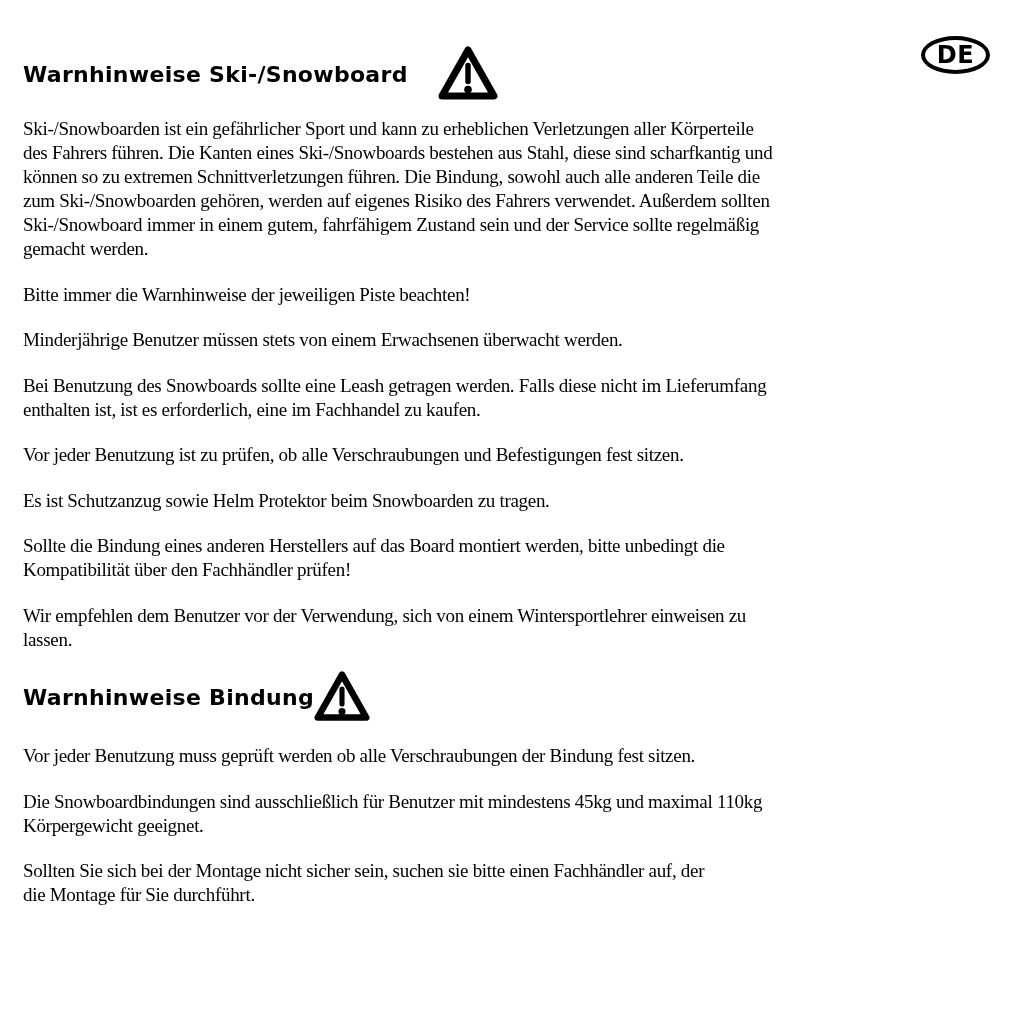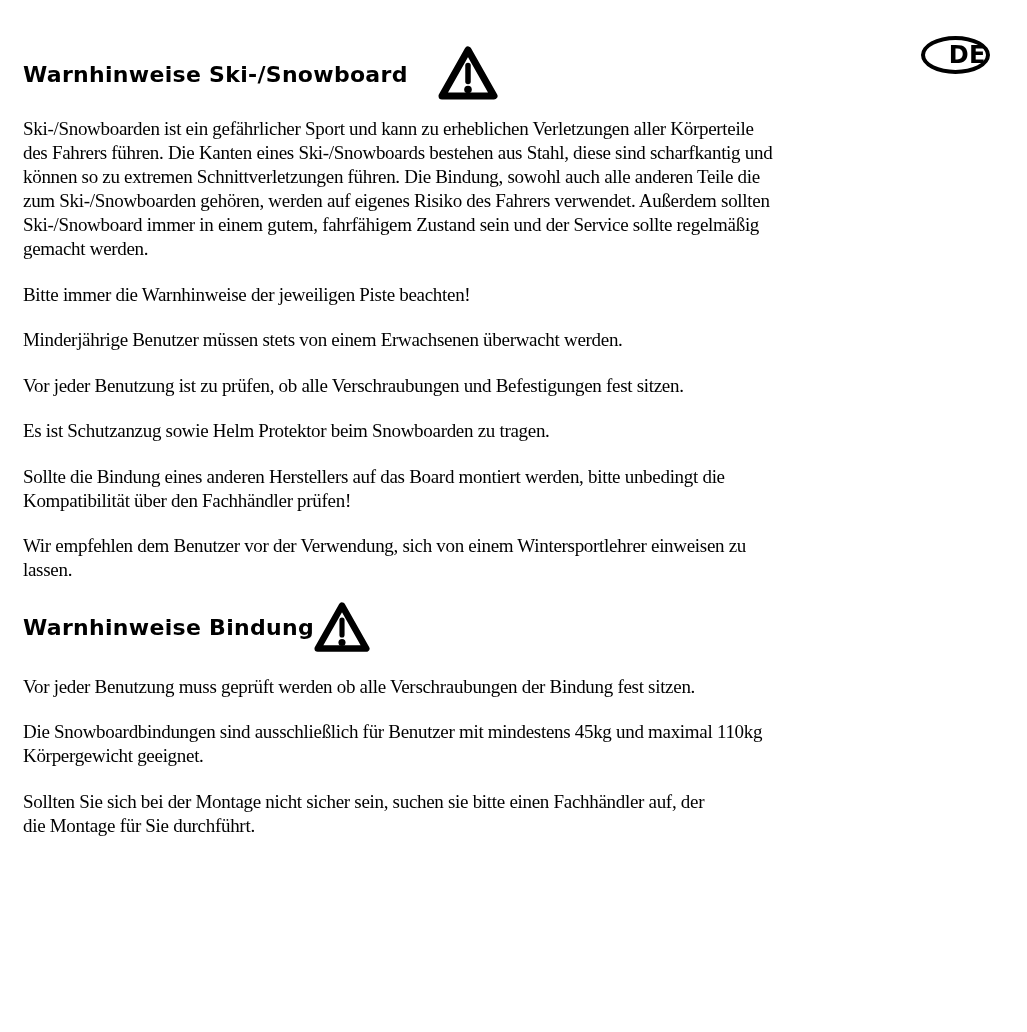--- a/index.html
+++ b/index.html
@@ -55,21 +55,21 @@
     position: absolute;
     top: 36px;
     left: 921px;
     width: 69px;
     height: 38px;
     box-sizing: border-box;
     border: 4px solid #000000;
     border-radius: 50%;
     display: flex;
     align-items: center;
-    justify-content: flex-end;
+    justify-content: center;
     font-size: 24px;
     font-weight: bold;
     letter-spacing: 0.5px;
   }
 </style>
 </head>
 <body>
 
 <div class="page">
 
@@ -83,20 +83,22 @@
   </div>
 
   <div class="para">Ski-/Snowboarden ist ein gefährlicher Sport und kann zu erheblichen Verletzungen aller Körperteile
 des Fahrers führen. Die Kanten eines Ski-/Snowboards bestehen aus Stahl, diese sind scharfkantig und
 können so zu extremen Schnittverletzungen führen. Die Bindung, sowohl auch alle anderen Teile die
 zum Ski-/Snowboarden gehören, werden auf eigenes Risiko des Fahrers verwendet. Außerdem sollten
 Ski-/Snowboard immer in einem gutem, fahrfähigem Zustand sein und der Service sollte regelmäßig
 gemacht werden.</div>
   <div class="para">Bitte immer die Warnhinweise der jeweiligen Piste beachten!</div>
   <div class="para">Minderjährige Benutzer müssen stets von einem Erwachsenen überwacht werden.</div>
+  <div class="para">Bei Benutzung des Snowboards sollte eine Leash getragen werden. Falls diese nicht im Lieferumfang
+enthalten ist, ist es erforderlich, eine im Fachhandel zu kaufen.</div>
   <div class="para">Vor jeder Benutzung ist zu prüfen, ob alle Verschraubungen und Befestigungen fest sitzen.</div>
   <div class="para">Es ist Schutzanzug sowie Helm Protektor beim Snowboarden zu tragen.</div>
   <div class="para">Sollte die Bindung eines anderen Herstellers auf das Board montiert werden, bitte unbedingt die
 Kompatibilität über den Fachhändler prüfen!</div>
   <div class="para">Wir empfehlen dem Benutzer vor der Verwendung, sich von einem Wintersportlehrer einweisen zu
 lassen.</div>
 
   <div class="heading-row second">
     <h1>Warnhinweise Bindung</h1>
     <svg class="warning-triangle" width="56" height="56" viewBox="0 0 60 60" aria-hidden="true">

